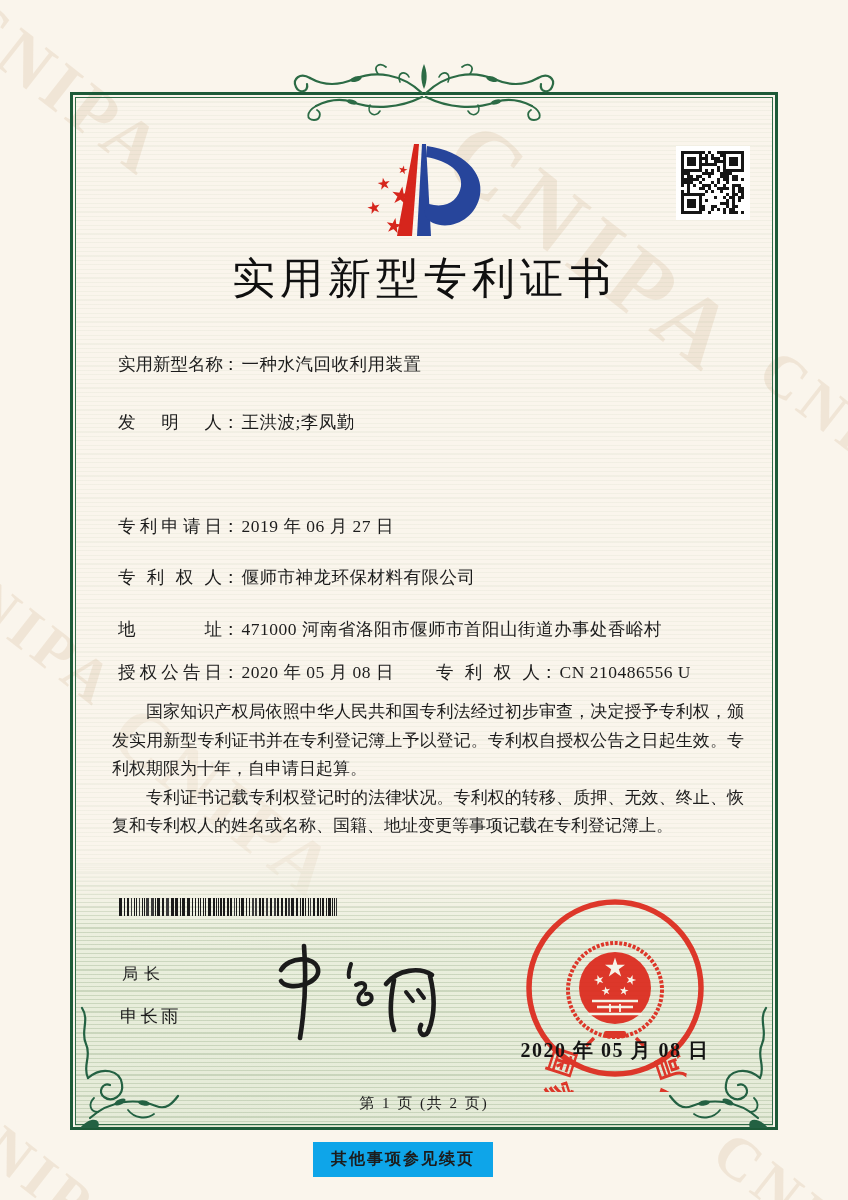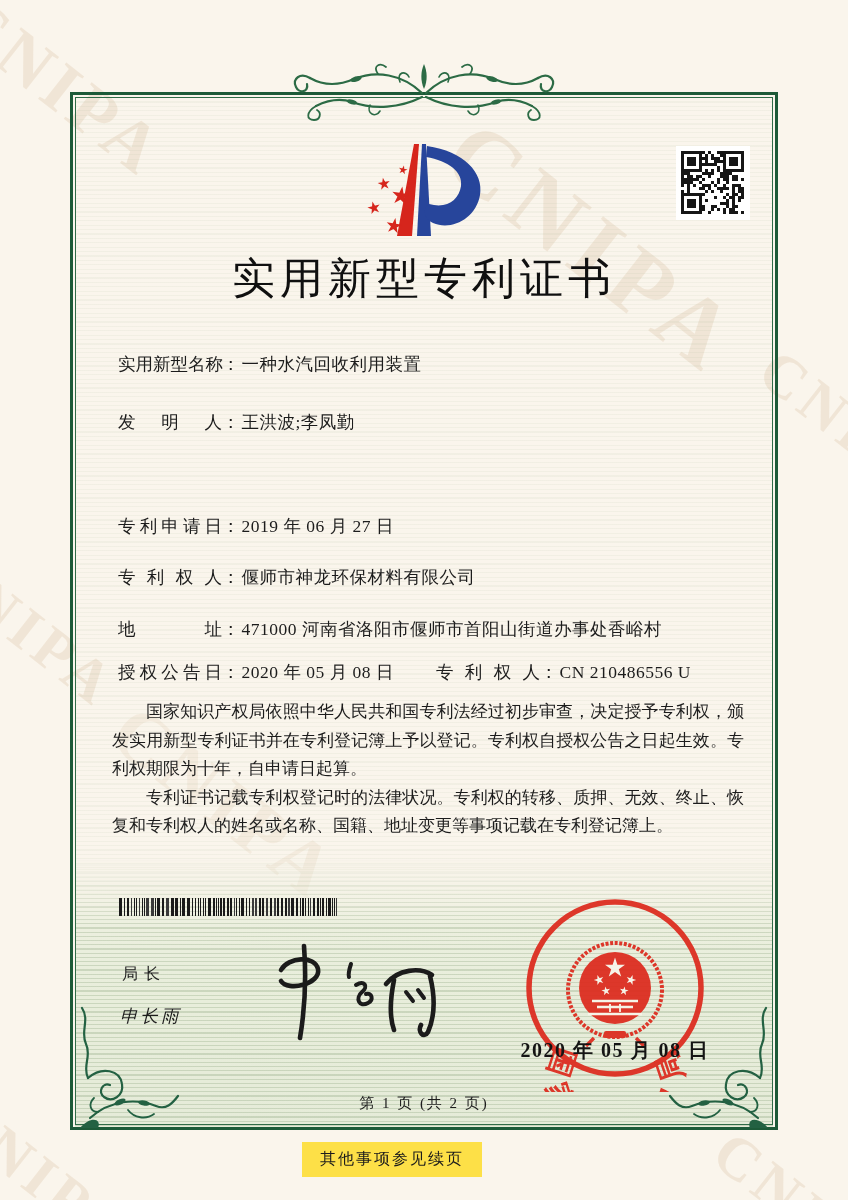--- a/index.html
+++ b/index.html
@@ -39,26 +39,26 @@
   .fcolon{display:inline-block;margin:0 2px 0 0;}
   .fvalue{display:inline-block;letter-spacing:.5px;}
 
   
   .paras{position:absolute;left:112px;top:698px;width:632px;font-size:17px;line-height:28.5px;text-align:justify;}
   .paras p{margin:0;text-indent:2em;}
 
   
   .barcode{position:absolute;left:119px;top:898px;}
   .director-title{position:absolute;left:122px;top:964px;font-size:16px;letter-spacing:6px;font-family:"Liberation Sans","DejaVu Sans",sans-serif;}
-  .director-name{position:absolute;left:120px;top:1004px;font-size:17.5px;letter-spacing:3px;font-family:"Liberation Sans","DejaVu Sans",sans-serif;font-style:italic;}
+  .director-name{position:absolute;left:120px;top:1004px;font-size:17.5px;letter-spacing:3px;font-family:"Liberation Sans","DejaVu Sans",sans-serif;}
   .sig{position:absolute;left:248px;top:940px;}
   .seal{position:absolute;left:520px;top:892px;}
   .page-num{position:absolute;left:104px;top:1094px;width:640px;text-align:center;font-size:15px;letter-spacing:2px;}
-  .cont-note{position:absolute;left:392px;top:1142px;transform:translateX(-50%);
-     background:#fde047;padding:7px 18px;font-size:16px;letter-spacing:2px;white-space:nowrap;}
+  .cont-note{position:absolute;left:403px;top:1142px;transform:translateX(-50%);
+     background:#0ea5e9;padding:7px 18px;font-size:16px;letter-spacing:2px;white-space:nowrap;font-weight:bold;}
 
   .orn{position:absolute;}
   svg{display:block;}
 </style>
 </head>
 <body>
 
 <div id="page">
 
   <span class="wm" style="left:-14px;top:-22px;font-size:70px;transform:rotate(38deg);">CNIPA</span>

